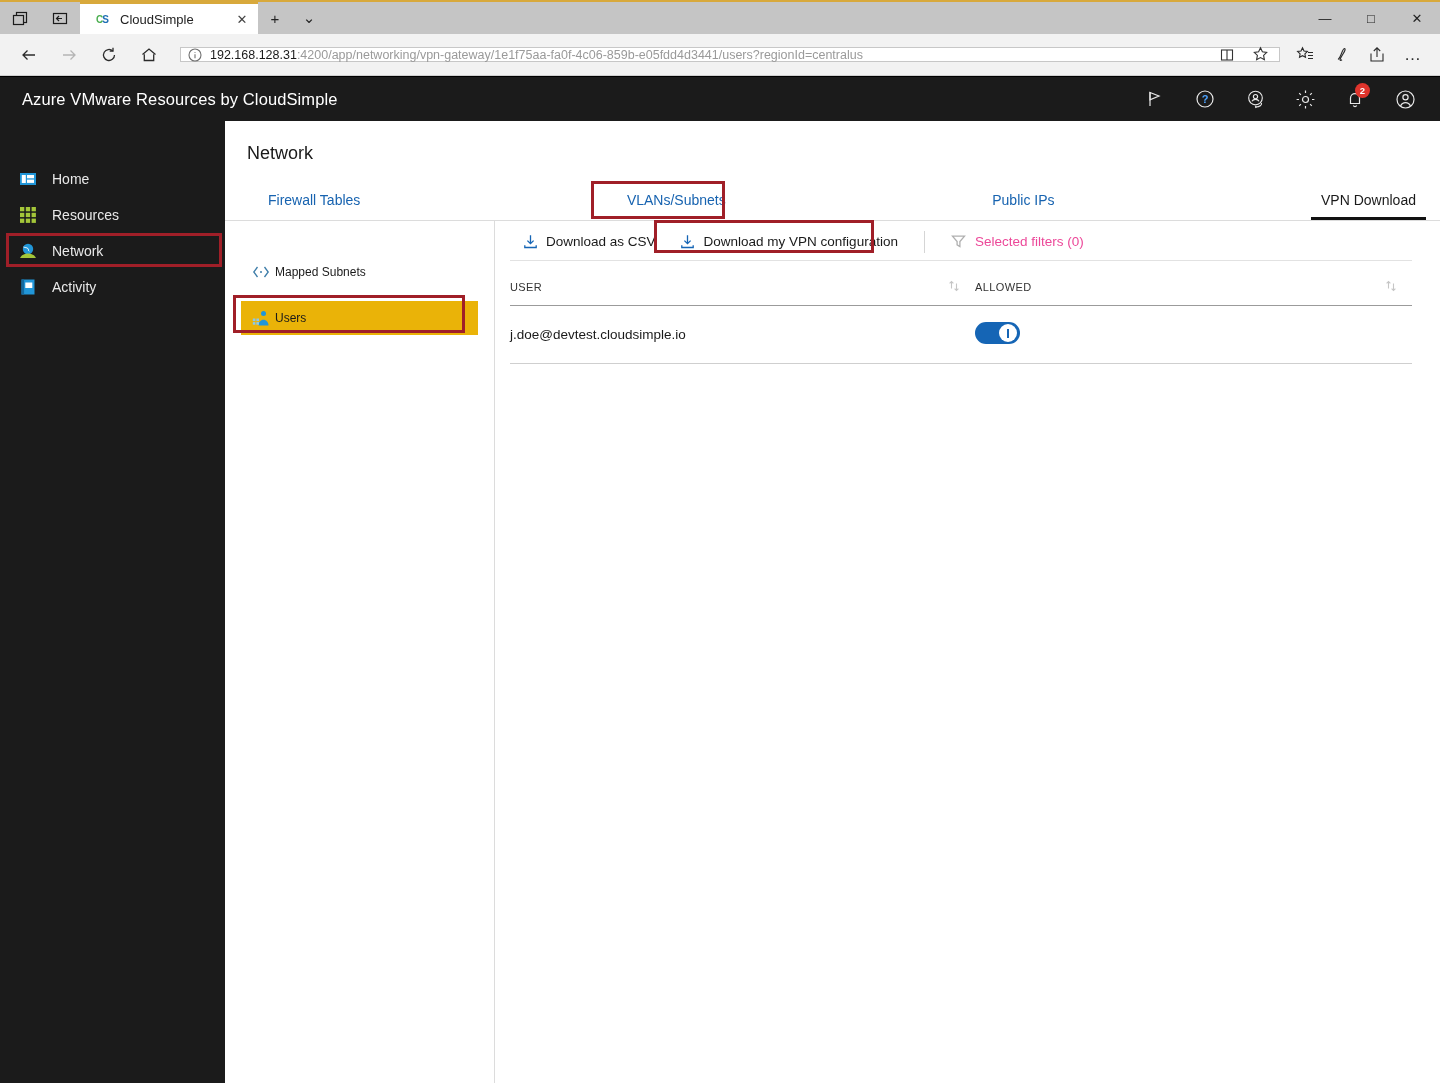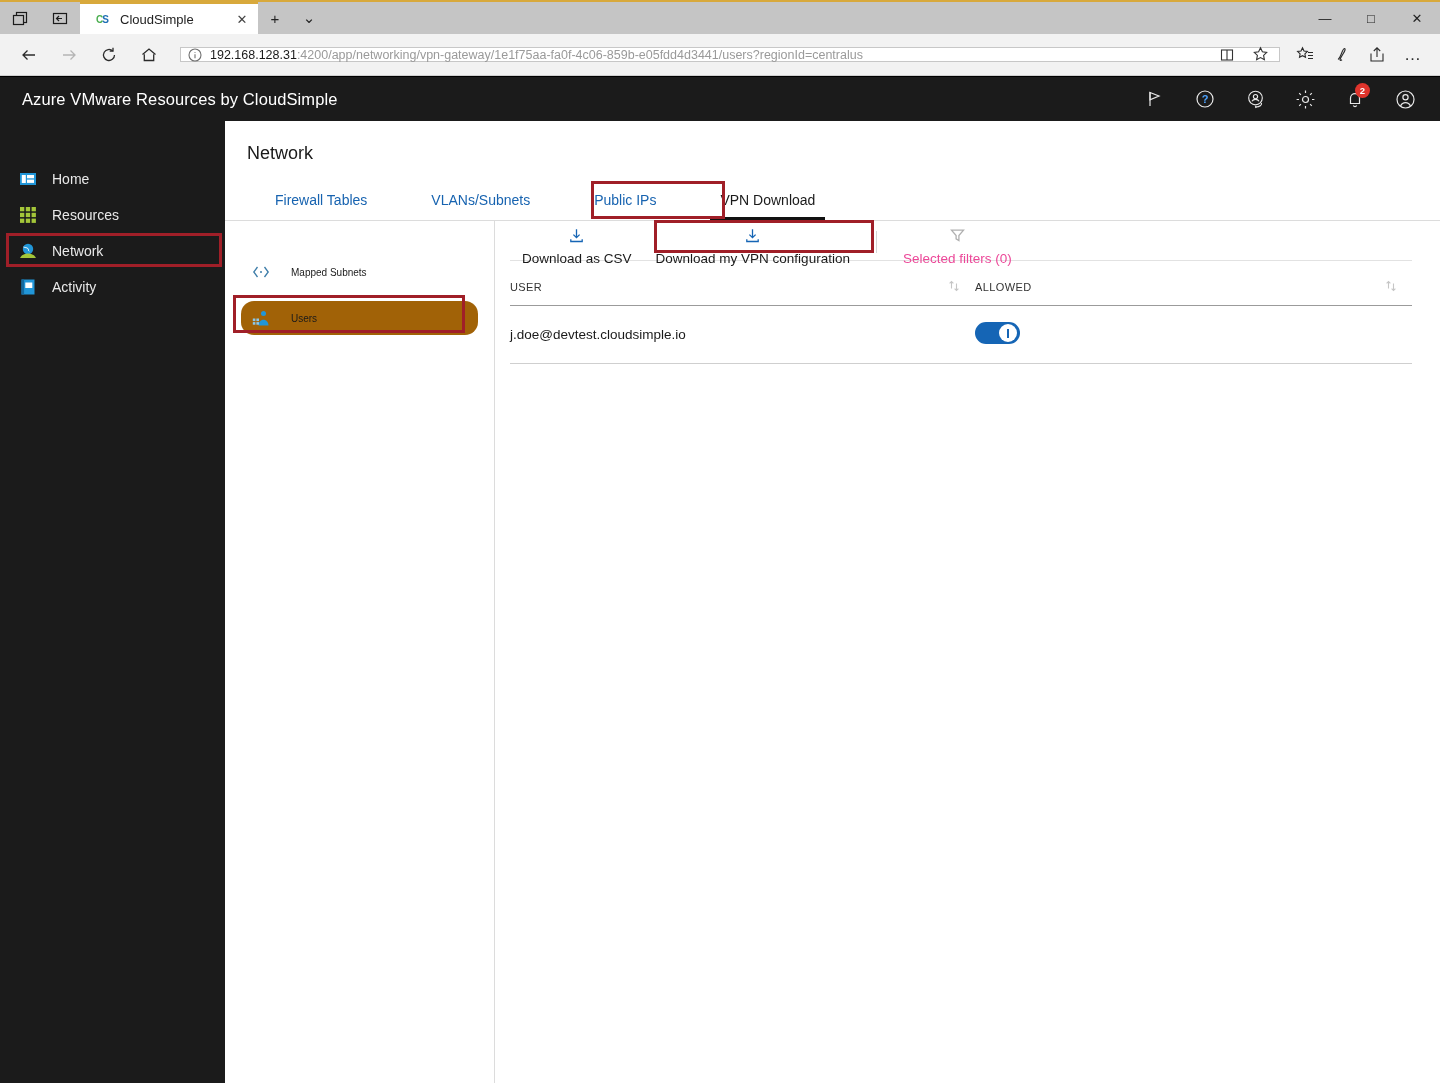--- a/index.html
+++ b/index.html
@@ -89,60 +89,59 @@
     position:absolute; left:6px; top:112px; width:216px; height:34px;
     border:3px solid #a01f28; pointer-events:none;
   }
 
   
   .main { flex:1; display:flex; flex-direction:column; min-width:0; background:#fff; }
   .page-title { font-size:18px; color:#1a1a1a; padding: 22px 0 0 22px; height:58px; }
 
   .tabsrow {
     height:42px; border-bottom:1px solid #dcdcdc; display:flex; align-items:stretch;
-    padding-left:26px; gap:16px; position:relative; flex-shrink:0;
+    padding-left:19px; gap:16px; position:relative; flex-shrink:0;justify-content:space-between;
   }
   .ntab {
     display:flex; align-items:center; padding:0 24px; font-size:14px; color:#1763b0;
     position:relative; white-space:nowrap;
   }
   .ntab.active { color:#1a1a1a; }
   .ntab.active::after {
     content:''; position:absolute; left:14px; right:14px; bottom:0; height:3px; background:#111;
   }
   .hl-vpntab {
     position:absolute; left:366px; top:2px; width:134px; height:38px;
     border:3px solid #a01f28; pointer-events:none;
   }
 
   .content { flex:1; display:flex; min-height:0; }
 
   
   .subnav { width:270px; border-right:1px solid #dcdcdc; flex-shrink:0; padding-top:34px; position:relative; }
   .subnav-item {
-    height:34px; display:flex; align-items:center; gap:20px; margin: 0 16px 12px 16px;
-    padding-left:10px; font-size:10px; color:#1a1a1a;
-  }
-  .subnav-item.selected { background:#a16207;border-radius:13px; }
+    height:34px; display:flex; align-items:center; gap:4px; margin: 0 16px 12px 16px;
+    padding-left:10px; font-size:12px; color:#1a1a1a;
+  }
+  .subnav-item.selected { background:#eab308; }
   .subnav-icon { width:20px; height:20px; display:flex; align-items:center; justify-content:center; flex-shrink:0; }
   .hl-users {
     position:absolute; left:8px; top:74px; width:232px; height:38px;
     border:3px solid #a01f28; pointer-events:none;
   }
 
   
   .pane { flex:1; min-width:0; display:flex; flex-direction:column; padding-left:15px; }
   .toolbar {
     height:40px; display:flex; align-items:center; gap:0; border-bottom:1px solid #e2e2e2;
     margin-right:28px; position:relative; padding-top:2px;
   }
   .tbtn {
     display:flex; align-items:center; gap:8px; font-size:13.5px; color:#1a1a1a; padding: 0 12px; height:28px;
     white-space:nowrap;
-    flex-direction:column;
   }
   .tbtn.muted { color:#ec4899; }
   .tbtn .ic { display:flex; align-items:center; justify-content:center; width:16px; height:16px; }
   .tb-sep { width:1px; height:22px; background:#d5d5d5; margin: 0 14px; }
   .hl-vpnconf {
     position:absolute; left:144px; top:-1px; width:220px; height:33px;
     border:3px solid #a01f28; pointer-events:none;
   }
 
   table.grid { width: calc(100% - 28px); border-collapse:collapse; margin-top:12px; }

